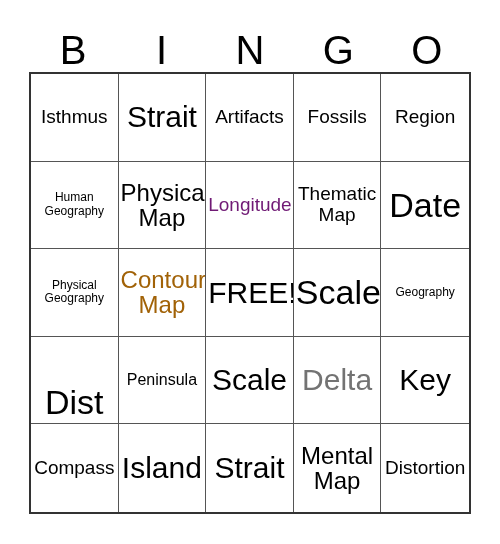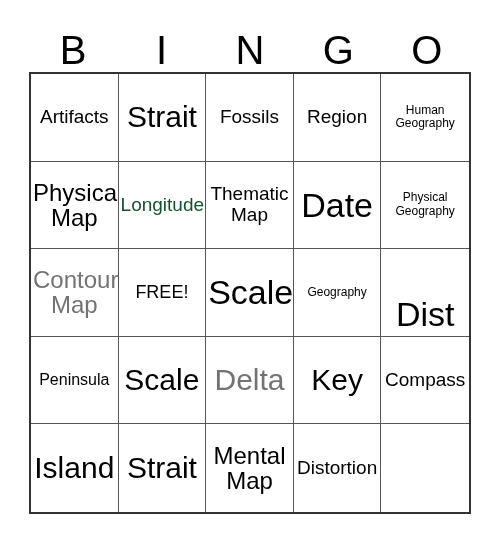--- a/index.html
+++ b/index.html
@@ -77,77 +77,80 @@
     line-height: 1.02;
     color: #000000;
     white-space: pre-line;
   }
 
   
   .sz-xs   { font-size: 12px; line-height: 1.12; }
   .sz-s    { font-size: 16px; line-height: 1.12; }
   .sz-m    { font-size: 19px; line-height: 1.08; }
   .sz-l    { font-size: 24px; line-height: 1.05; }
-  .sz-xl   { font-size: 18px; line-height: 1.05; }
+  .sz-xl   { font-size: 30px; line-height: 1.05; }
   .sz-xxl  { font-size: 30px; line-height: 1.02; }
   .sz-huge { font-size: 34px; line-height: 1.0; }
 </style>
 </head>
 <body style="background: rgb(255, 255, 255);">
 
 <div id="bingo-card">
 
   <div id="bingo-header">
     <div class="header-letter" style="color: rgb(0, 0, 0);">B</div>
     <div class="header-letter" style="color: rgb(0, 0, 0);">I</div>
     <div class="header-letter" style="color: rgb(0, 0, 0);">N</div>
     <div class="header-letter" style="color: rgb(0, 0, 0);">G</div>
     <div class="header-letter" style="color: rgb(0, 0, 0);">O</div>
   </div>
 
   <div id="bingo-grid" style="border-color: rgb(51, 51, 51);">
 
     <div class="bingo-cell" style="border-right-color: rgb(85, 85, 85); border-bottom-color: rgb(85, 85, 85);">
-        <span class="cell-text sz-m" style="color: rgb(0, 0, 0);">Artifacts</span>
+        <span class="cell-text sz-m" style="color: rgb(0, 0, 0);">Isthmus</span>
       </div>
     <div class="bingo-cell" style="border-right-color: rgb(85, 85, 85); border-bottom-color: rgb(85, 85, 85);">
         <span class="cell-text sz-xxl" style="color: rgb(0, 0, 0);">Strait</span>
+      </div>
+    <div class="bingo-cell" style="border-right-color: rgb(85, 85, 85); border-bottom-color: rgb(85, 85, 85);">
+        <span class="cell-text sz-m" style="color: rgb(0, 0, 0);">Artifacts</span>
       </div>
     <div class="bingo-cell" style="border-right-color: rgb(85, 85, 85); border-bottom-color: rgb(85, 85, 85);">
         <span class="cell-text sz-m" style="color: rgb(0, 0, 0);">Fossils</span>
       </div>
     <div class="bingo-cell" style="border-right-color: rgb(85, 85, 85); border-bottom-color: rgb(85, 85, 85);">
         <span class="cell-text sz-m" style="color: rgb(0, 0, 0);">Region</span>
       </div>
 
     <div class="bingo-cell" style="border-right-color: rgb(85, 85, 85); border-bottom-color: rgb(85, 85, 85);">
         <span class="cell-text sz-xs" style="color: rgb(0, 0, 0);">Human
 Geography</span>
       </div>
     <div class="bingo-cell" style="border-right-color: rgb(85, 85, 85); border-bottom-color: rgb(85, 85, 85);">
         <span class="cell-text sz-l" style="color: rgb(0, 0, 0);">Physical
 Map</span>
       </div>
     <div class="bingo-cell" style="border-right-color: rgb(85, 85, 85); border-bottom-color: rgb(85, 85, 85);">
-        <span class="cell-text sz-m" style="color: #14532d;">Longitude</span>
+        <span class="cell-text sz-m" style="color: #701a75;">Longitude</span>
       </div>
     <div class="bingo-cell" style="border-right-color: rgb(85, 85, 85); border-bottom-color: rgb(85, 85, 85);">
         <span class="cell-text sz-m" style="color: rgb(0, 0, 0);">Thematic
 Map</span>
       </div>
     <div class="bingo-cell" style="border-right-color: rgb(85, 85, 85); border-bottom-color: rgb(85, 85, 85);">
         <span class="cell-text sz-huge" style="color: rgb(0, 0, 0);">Date</span>
       </div>
 
     <div class="bingo-cell" style="border-right-color: rgb(85, 85, 85); border-bottom-color: rgb(85, 85, 85);">
         <span class="cell-text sz-xs" style="color: rgb(0, 0, 0);">Physical
 Geography</span>
       </div>
     <div class="bingo-cell" style="border-right-color: rgb(85, 85, 85); border-bottom-color: rgb(85, 85, 85);">
-        <span class="cell-text sz-l" style="color: #737373;">Contour
+        <span class="cell-text sz-l" style="color: #a16207;">Contour
 Map</span>
       </div>
     <div class="bingo-cell" style="border-right-color: rgb(85, 85, 85); border-bottom-color: rgb(85, 85, 85);">
         <span class="cell-text sz-xl" style="color: rgb(0, 0, 0);">FREE!</span>
       </div>
     <div class="bingo-cell" style="border-right-color: rgb(85, 85, 85); border-bottom-color: rgb(85, 85, 85);">
         <span class="cell-text sz-huge" style="color: rgb(0, 0, 0);">Scale</span>
       </div>
     <div class="bingo-cell" style="border-right-color: rgb(85, 85, 85); border-bottom-color: rgb(85, 85, 85);">
         <span class="cell-text sz-xs" style="color: rgb(0, 0, 0);">Geography</span>

